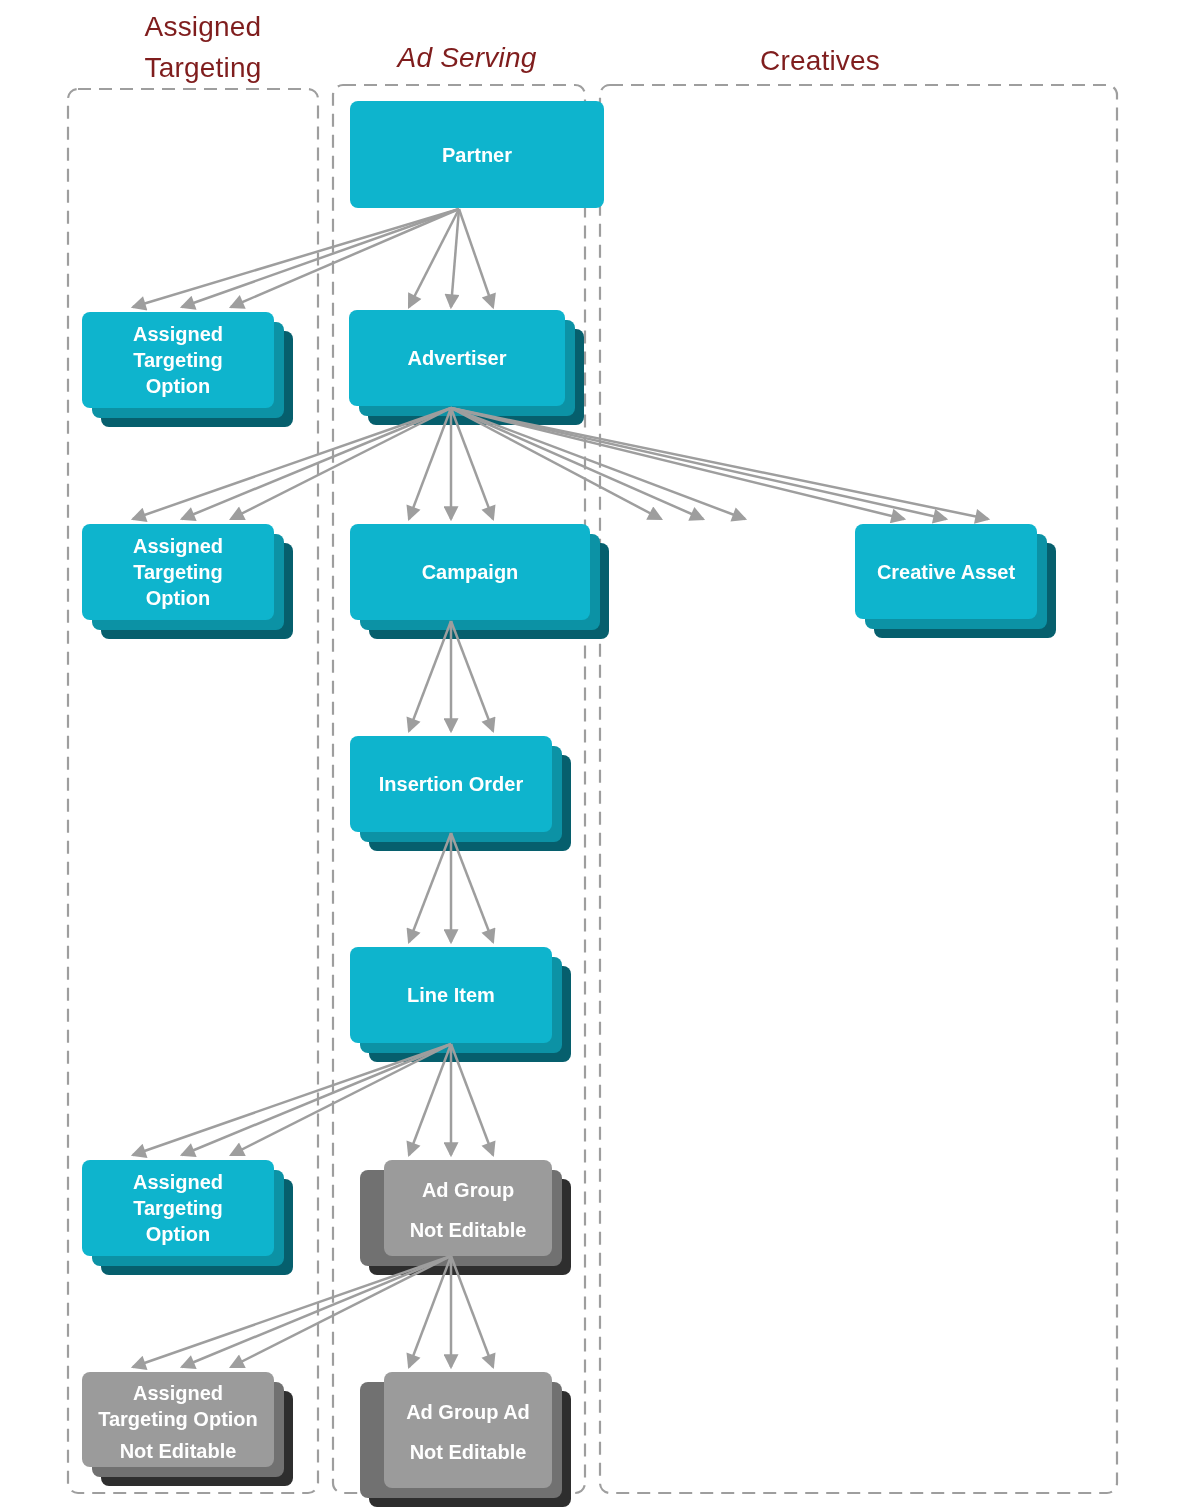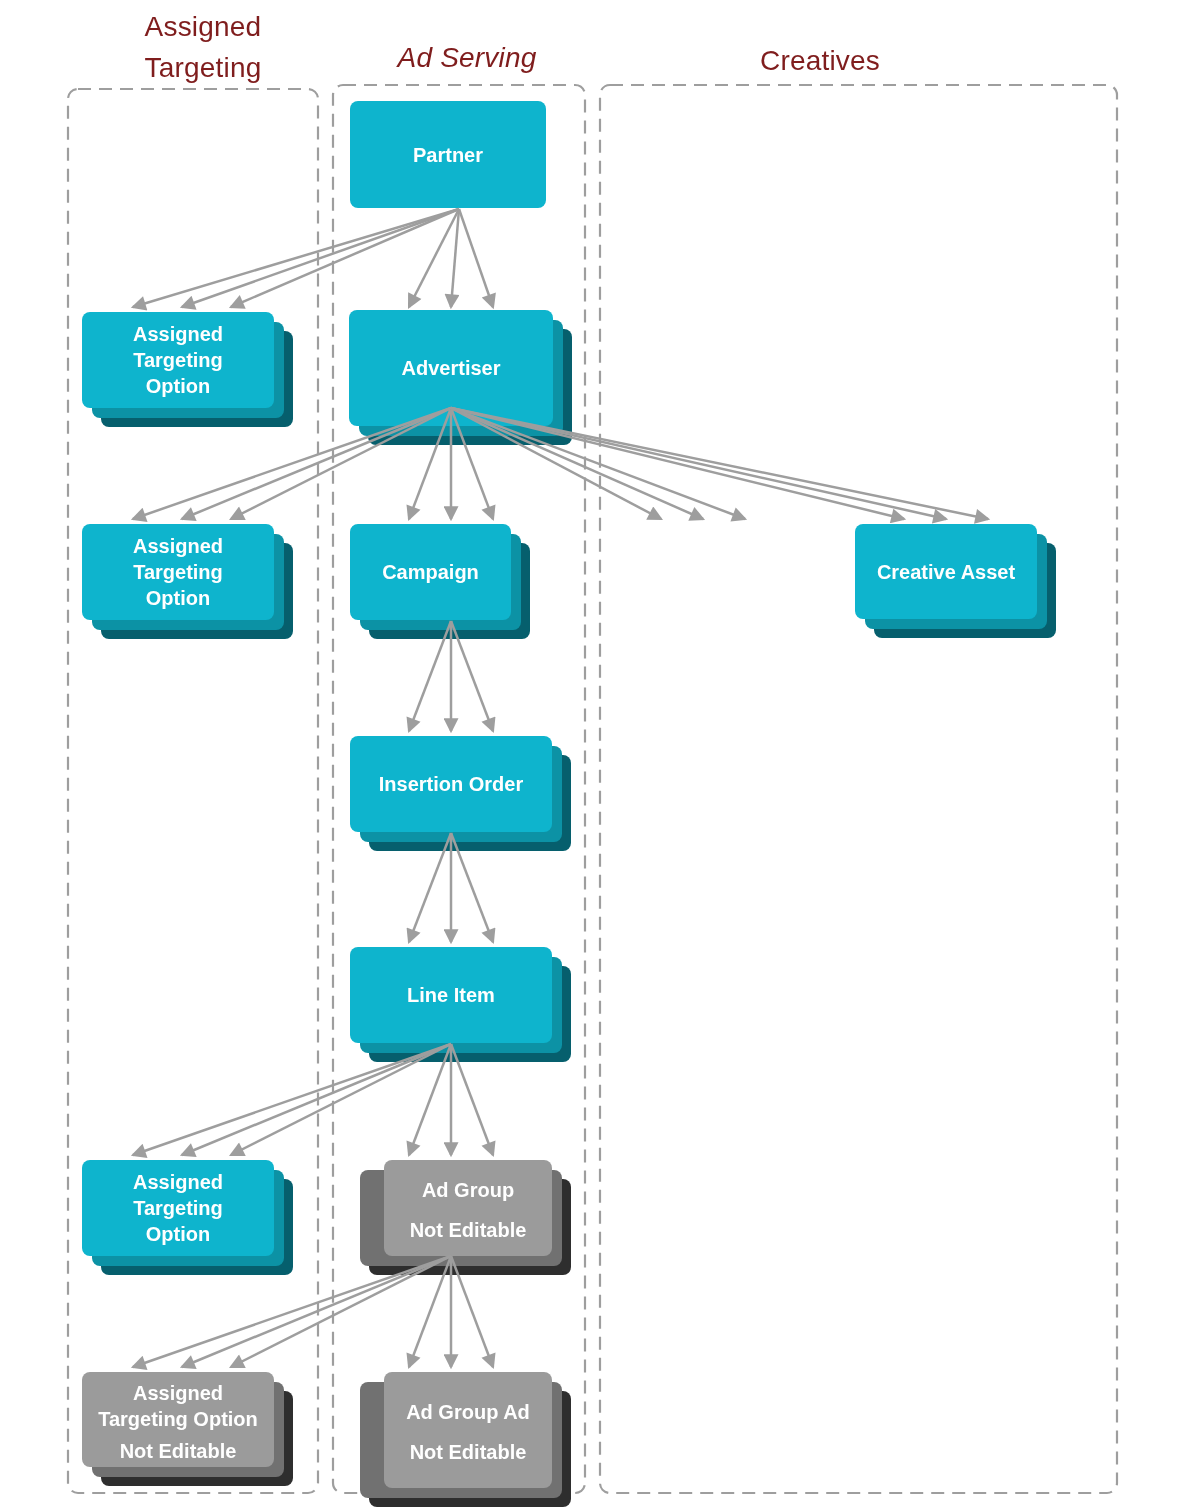--- a/index.html
+++ b/index.html
@@ -40,51 +40,51 @@
       <rect x="68" y="89" width="250" height="1404" rx="10"></rect>
       <rect x="333" y="85" width="252" height="1408" rx="10"></rect>
       <rect x="600" y="85" width="517" height="1408" rx="10"></rect>
     </g>
   </svg>
 
   <div class="col-title" style="left:118px;top:6px;width:170px;">Assigned Targeting</div>
   <div class="col-title" style="left:347px;top:37px;width:240px;font-style:italic;">Ad Serving</div>
   <div class="col-title" style="left:700px;top:40px;width:240px;">Creatives</div>
 
-  <div class="node cyan" style="left:350px;top:101px;width:196px;height:107px;border-radius:25px;">
+  <div class="node cyan" style="left:350px;top:101px;width:254px;height:107px;border-radius:25px;">
     <div class="face">
         <span class="label">Partner</span>
       </div>
   </div>
 
   <div class="node cyan narrow" style="left:82px;top:312px;width:192px;height:96px;">
     <div class="stack s2"></div>
     <div class="stack s1"></div>
     <div class="face">
         <span class="label">Assigned Targeting Option</span>
       </div>
   </div>
 
-  <div class="node cyan" style="left:349px;top:310px;width:204px;height:116px;">
+  <div class="node cyan" style="left:349px;top:310px;width:204px;height:96px;padding-left:12px;">
     <div class="stack s2"></div>
     <div class="stack s1"></div>
     <div class="face">
         <span class="label">Advertiser</span>
       </div>
   </div>
 
   <div class="node cyan narrow" style="left:82px;top:524px;width:192px;height:96px;">
     <div class="stack s2"></div>
     <div class="stack s1"></div>
     <div class="face">
         <span class="label">Assigned Targeting Option</span>
       </div>
   </div>
 
-  <div class="node cyan" style="left:350px;top:524px;width:161px;height:96px;">
+  <div class="node cyan" style="left:350px;top:524px;width:240px;height:96px;">
     <div class="stack s2"></div>
     <div class="stack s1"></div>
     <div class="face">
         <span class="label">Campaign</span>
       </div>
   </div>
 
 
   <div class="node cyan" style="left:855px;top:524px;width:182px;height:95px;">
     <div class="stack s2"></div>

